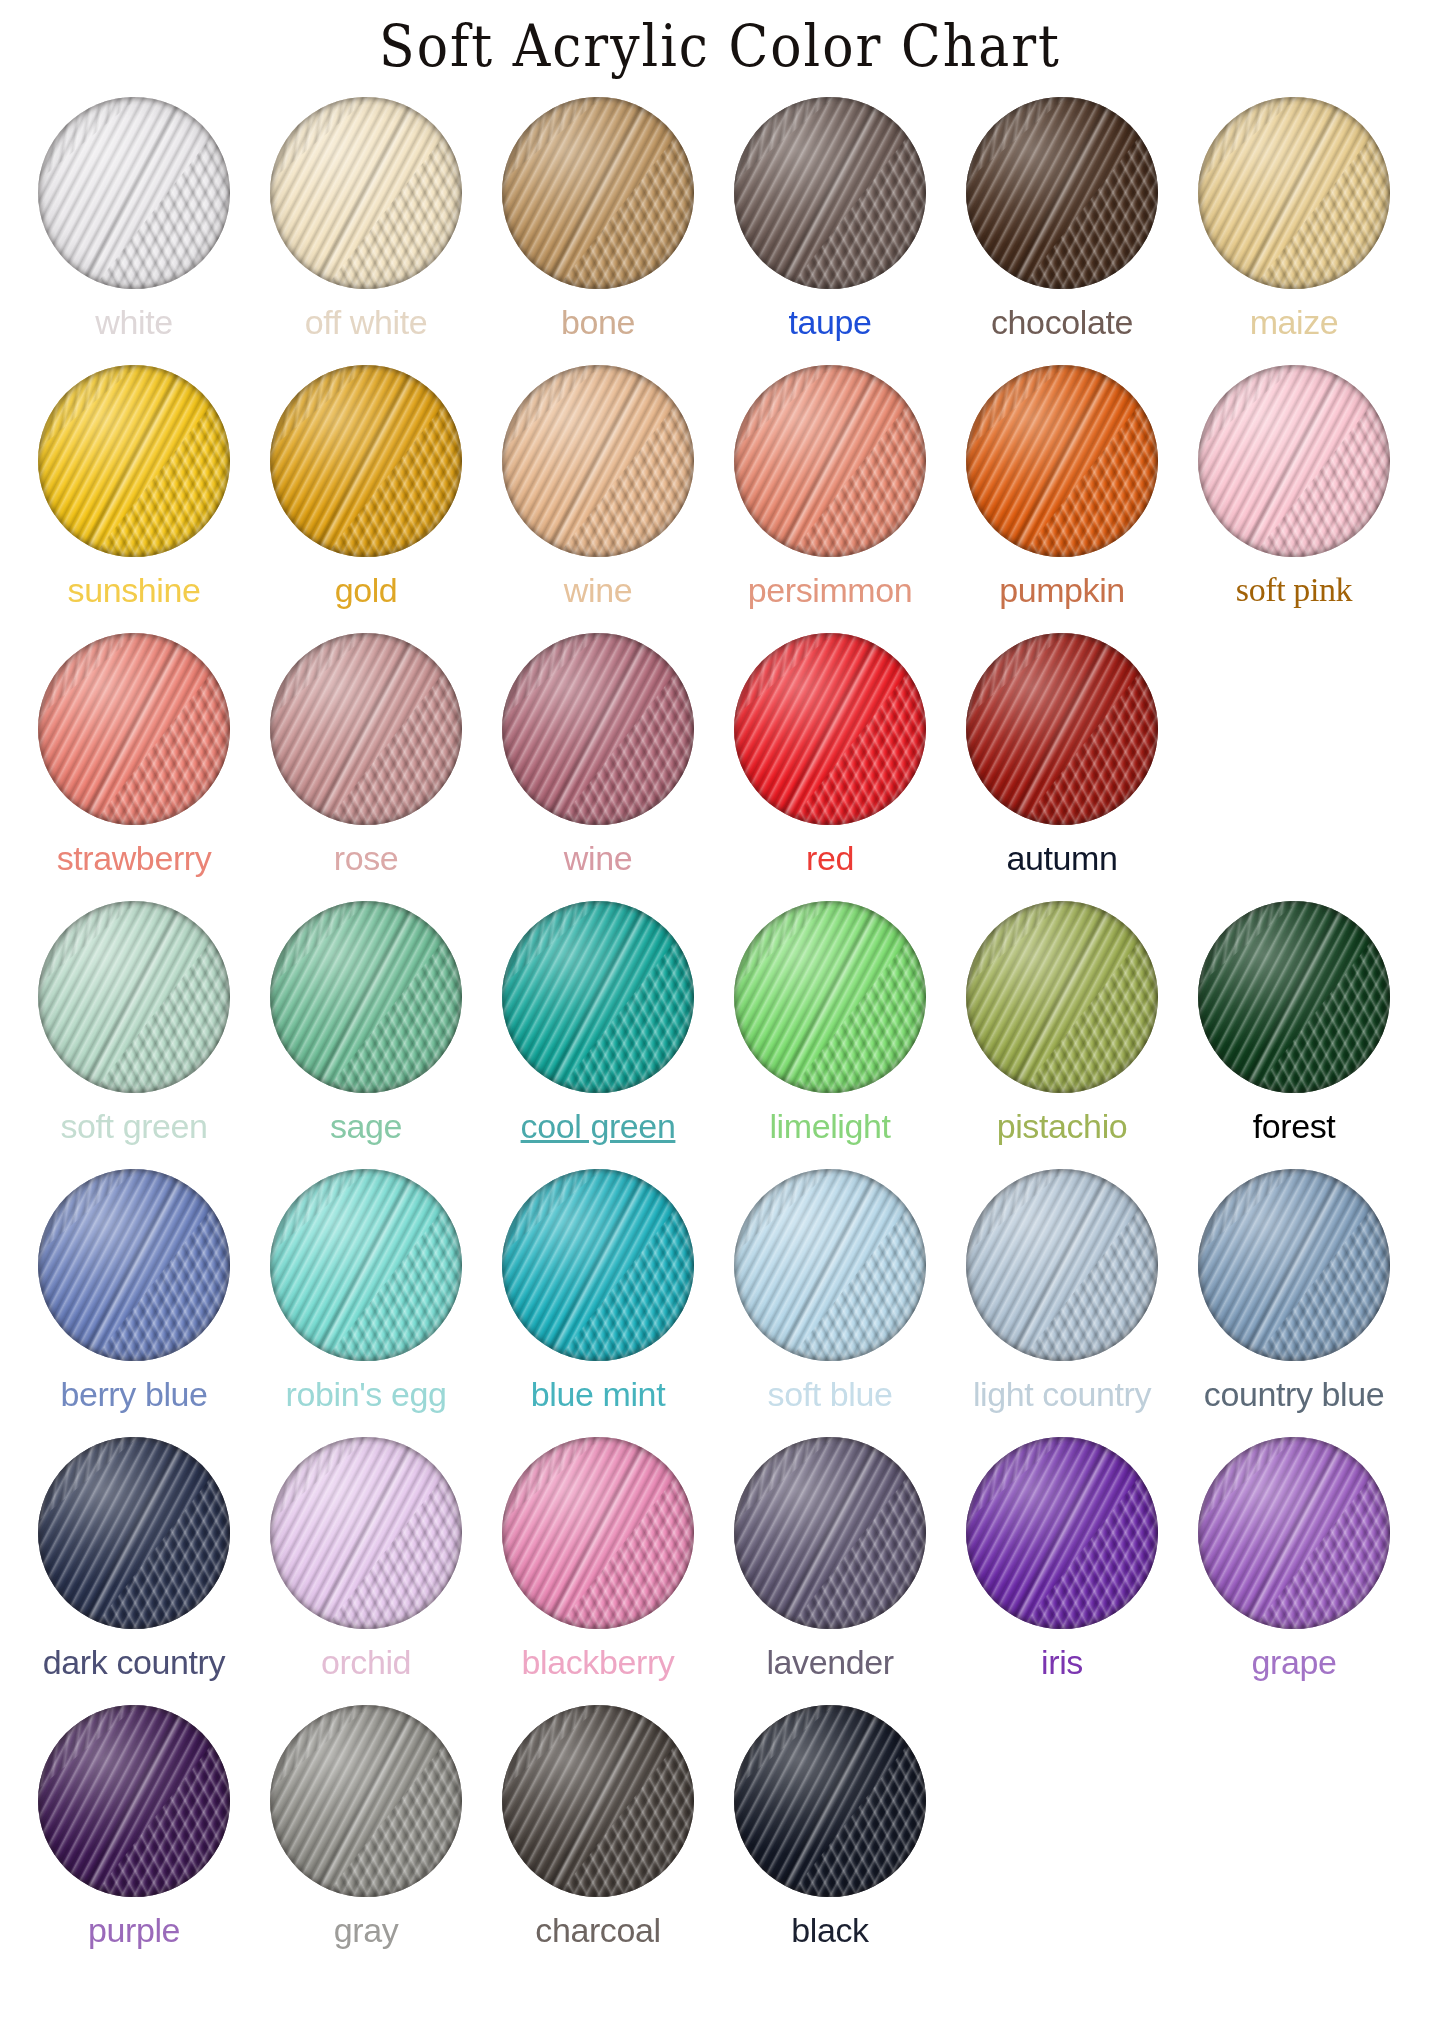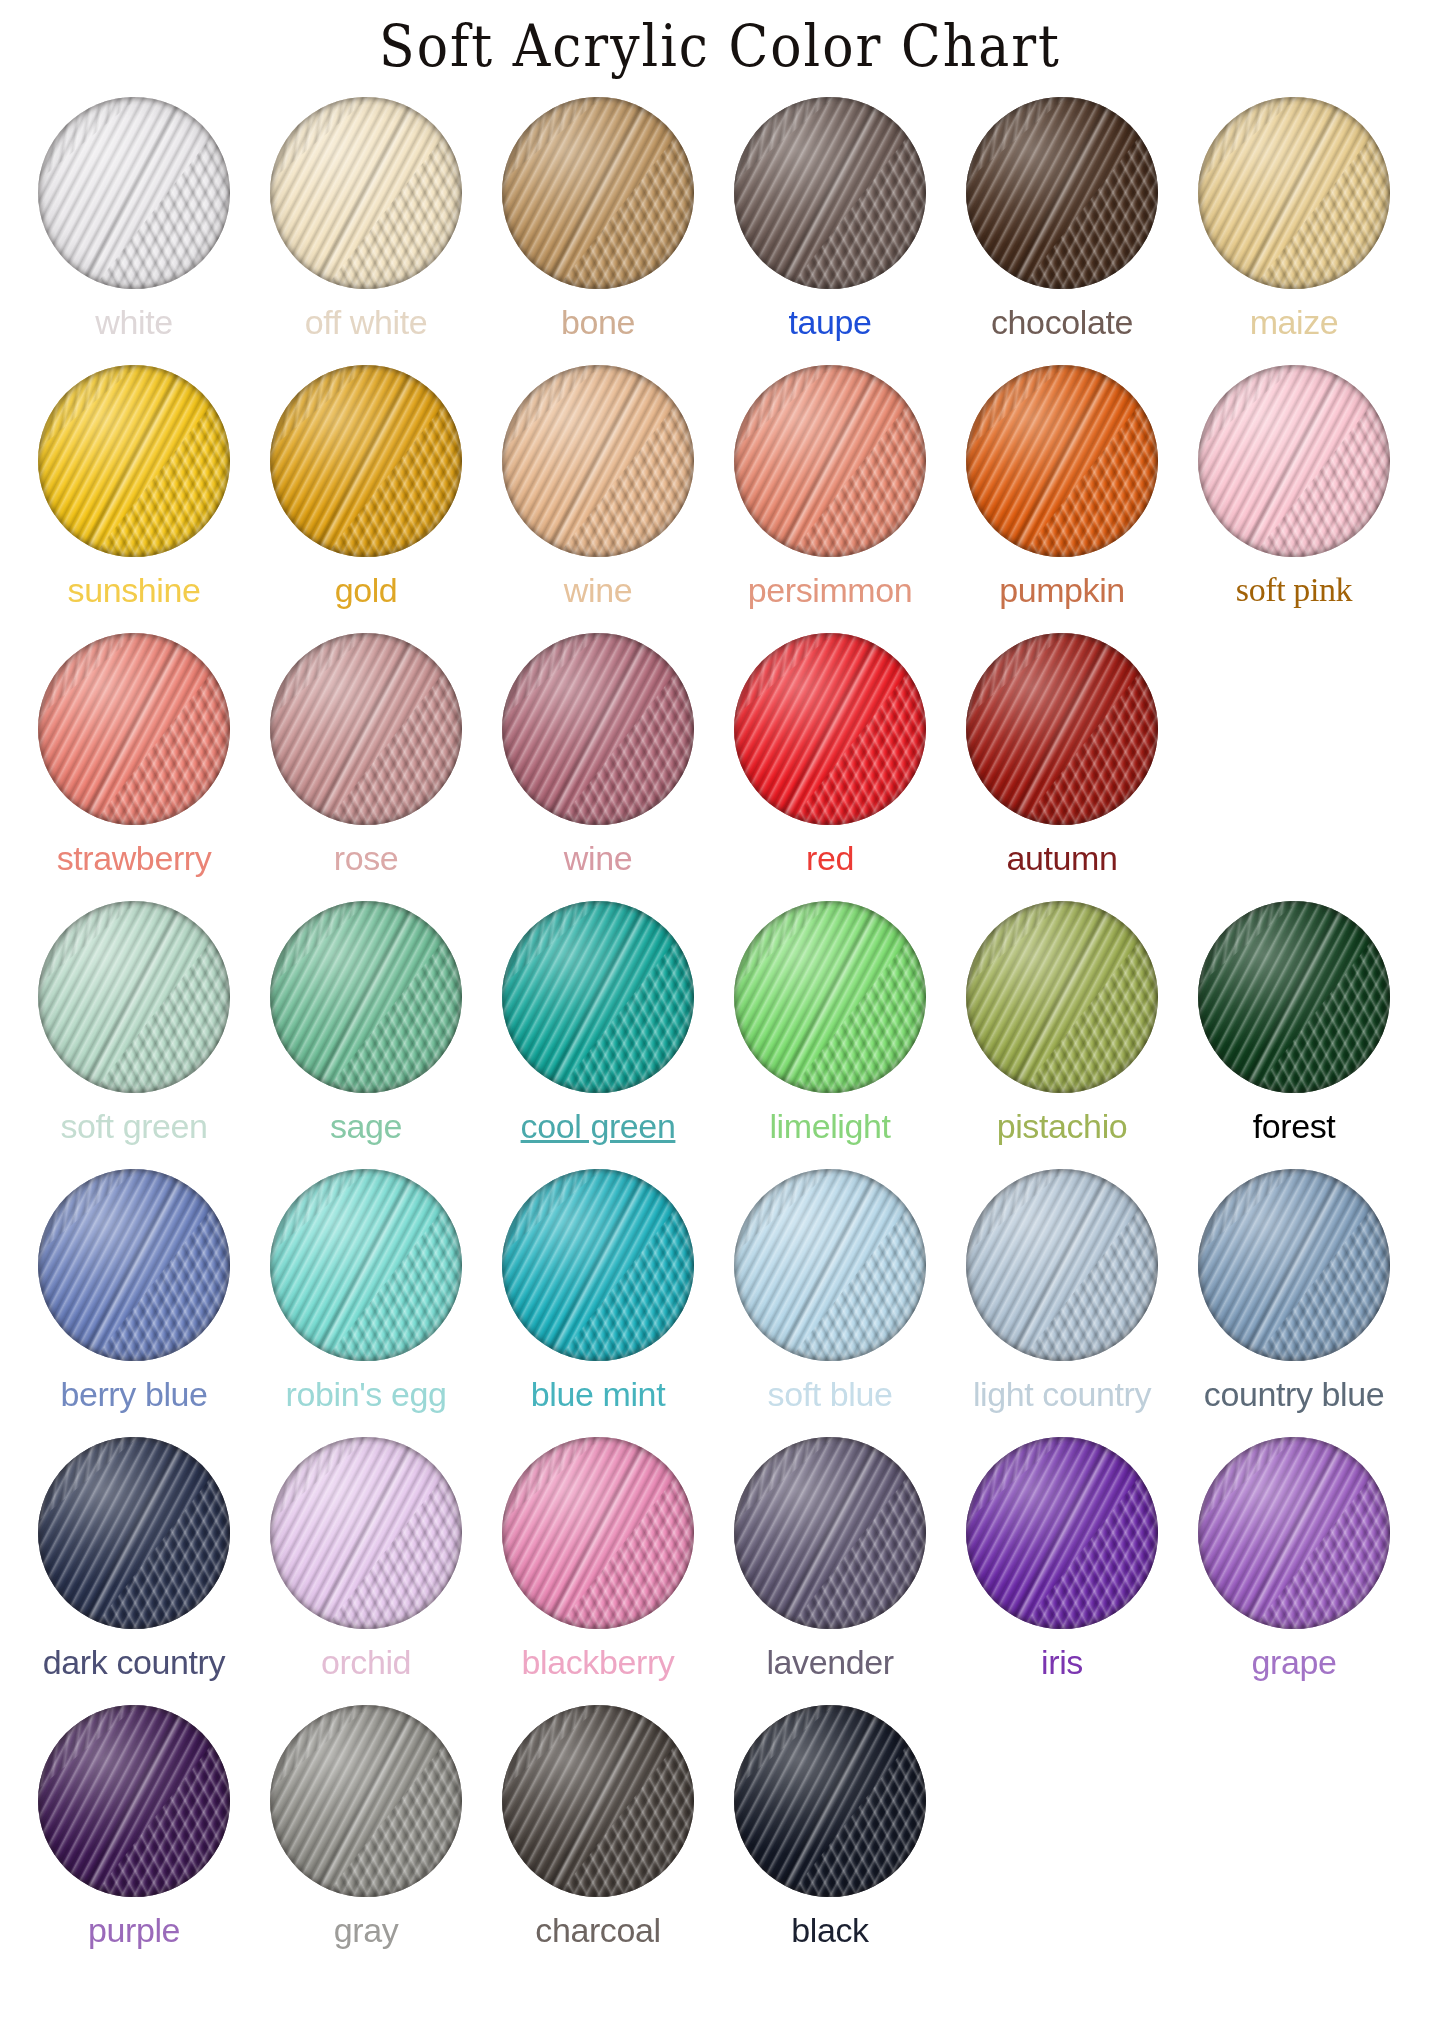--- a/index.html
+++ b/index.html
@@ -397,21 +397,21 @@
             <div class="ball">
               <div class="base" style="background: rgb(160, 26, 18);"></div>
               <div class="ribs-a"></div>
               <div class="ribs-b"></div>
               <div class="ribs-c"></div>
               <div class="seam"></div>
               <div class="shade"></div>
               <div class="rim"></div>
             </div>
           </div>
-          <div class="label" style="color: #7f1d1d;">autumn</div>
+          <div class="label" style="color: #0f172a;">autumn</div>
         </div>
       </div>
       <div class="row">
         <div class="cell">
           <div class="ball-wrap">
             <div class="ball">
               <div class="base" style="background: rgb(180, 216, 197);"></div>
               <div class="ribs-a"></div>
               <div class="ribs-b"></div>
               <div class="ribs-c"></div>

